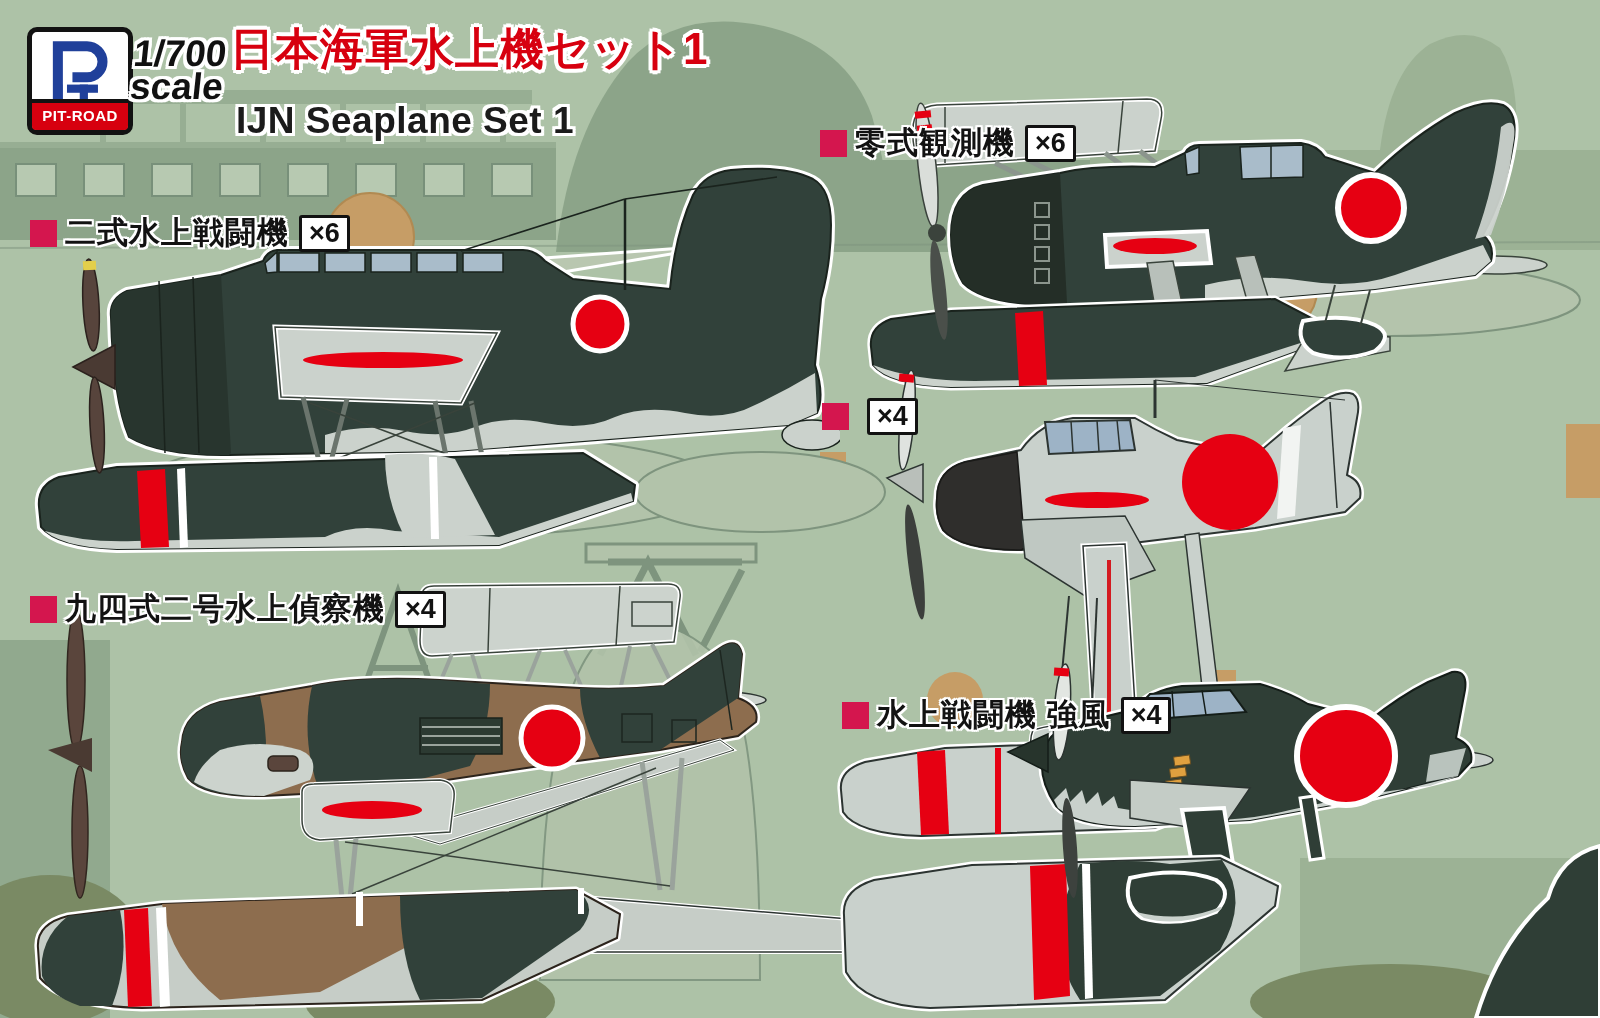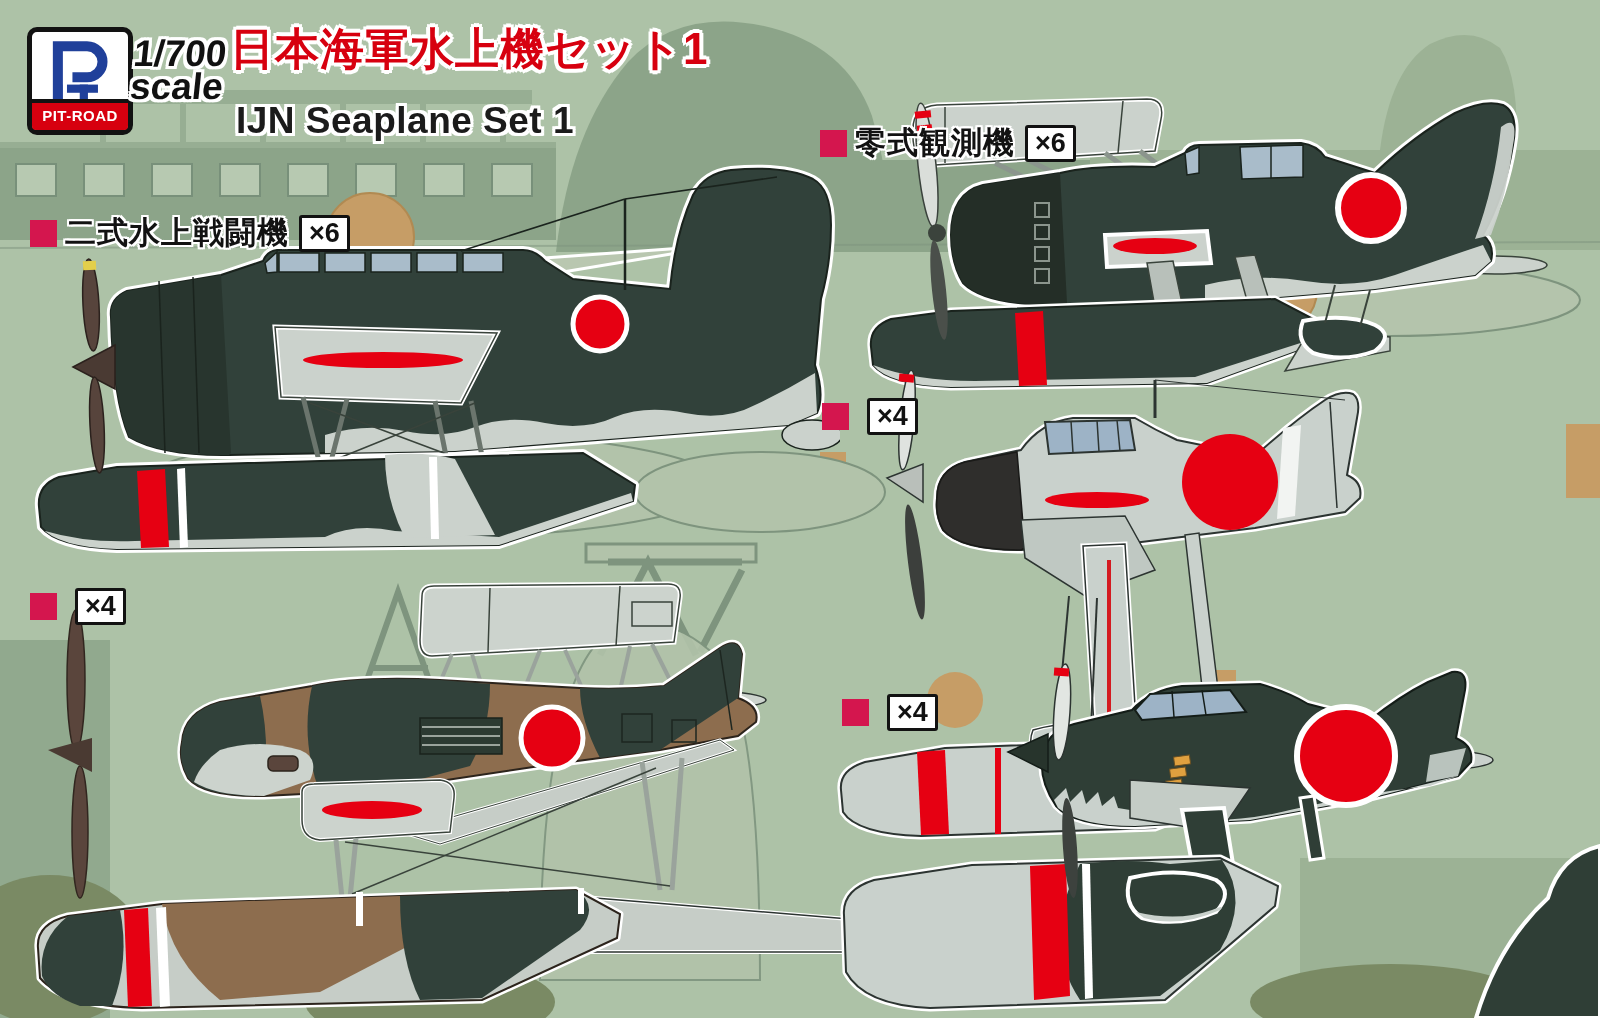--- a/index.html
+++ b/index.html
@@ -347,20 +347,22 @@
     <span class="bullet"></span>
     <span class="lname">零式観測機</span>
     <span class="count">×6</span>
   </div>
   <div class="label" style="left:822px;top:398px">
     <span class="bullet"></span>
     <span class="count">×4</span>
   </div>
   <div class="label" style="left:30px;top:588px">
     <span class="bullet"></span>
+    <span class="lname">九四式二号水上偵察機</span>
     <span class="count">×4</span>
   </div>
   <div class="label" style="left:842px;top:694px">
     <span class="bullet"></span>
+    <span class="lname">水上戦闘機 強風</span>
     <span class="count">×4</span>
   </div>
 
 </div>
 
 </body></html>

